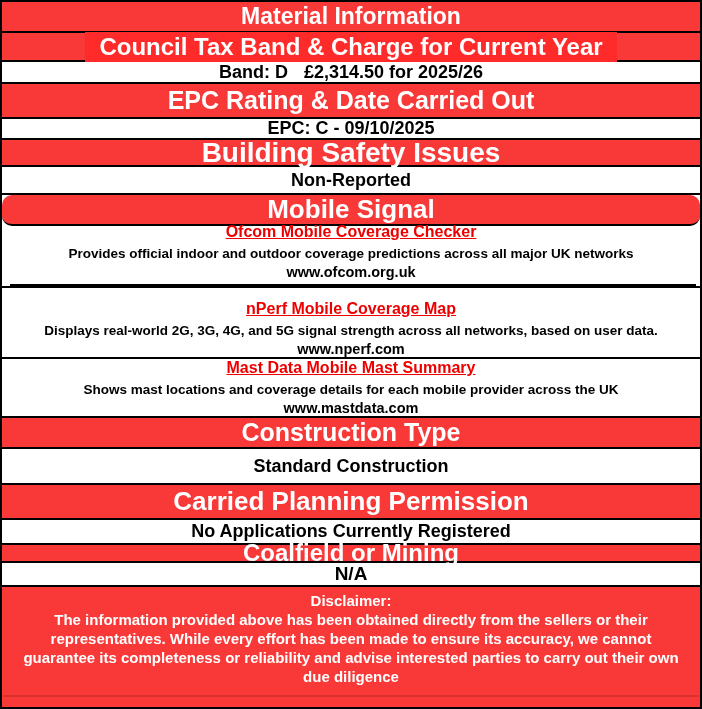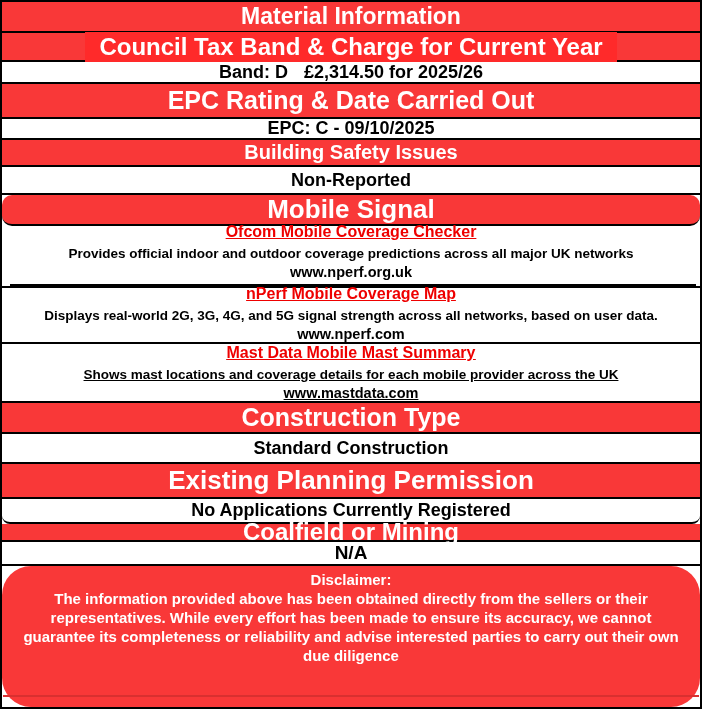--- a/index.html
+++ b/index.html
@@ -34,45 +34,45 @@
     justify-content:center;
     text-align:center;
   }
   .band{
     background:var(--band-red);
     color:#ffffff;
   }
   .h-material{height:31px;font-size:23px;}
   .h-council{height:29px;font-size:24px;}
   .h-epc{height:35px;font-size:25px;}
-  .h-safety{height:27px;font-size:20px;}
+  .h-safety{height:27px;font-size:28px;}
   .h-mobile{height:31px;font-size:26px;border-radius:10px;}
   .h-construction{height:31px;font-size:25px;}
   .h-planning{height:35px;font-size:26px;}
   .h-coalfield{height:18px;font-size:24px;}
   .hl{background:var(--hl-red);padding:1px 14px;}
   .val{
     background:#fff;
     color:#000;
     font-size:18px;
   }
   .v-bandd{height:22px;gap:16px;}
   .v-epc{height:21px;text-align:right;}
   .v-nonrep{height:28px;}
-  .v-standard{height:30px;}
-  .v-noapp{height:25px;border-radius:8px;}
+  .v-standard{height:36px;}
+  .v-noapp{height:25px;}
   .v-na{height:24px;font-size:19px;}
   .provider{
     flex-direction:column;
     justify-content:flex-end;
     background:#fff;
   }
   .p-ofcom{height:62px;padding-top:4px;}
-  .p-nperf{height:56px;padding-top:4px;}
-  .p-mast{height:59px;padding-top:5px;text-decoration:underline;}
+  .p-nperf{height:71px;padding-top:4px;}
+  .p-mast{height:59px;padding-top:5px;}
   .provider .pname{
     color:var(--link-red);
     font-size:16px;
     line-height:17px;
     text-decoration:underline;
     cursor:pointer;
   }
   .provider .pdesc{
     font-size:13.5px;
     line-height:15px;
@@ -90,21 +90,20 @@
     border-top:1px solid #000;
     border-bottom:1px solid #000;
   }
   .disclaimer{
     flex:1 1 auto;
     background:var(--band-red);
     border-bottom:none;
     display:block;
     color:#fff;
     text-align:center;
-    border-radius:29px;
   }
   .disclaimer-inner{
     margin:0 1px;
     height:calc(100% - 10px);
     border-bottom:2px solid var(--rule-red);
     padding:4px 18px 0 18px;
   }
   .disclaimer-heading{
     font-size:15px;
     line-height:19px;
@@ -148,21 +147,21 @@
     <span>Non-Reported</span>
   </div>
 
   <div class="row band h-mobile">
     <span>Mobile Signal</span>
   </div>
 
   <div class="row provider p-ofcom">
     <span class="pname">Ofcom Mobile Coverage Checker</span>
     <span class="pdesc">Provides official indoor and outdoor coverage predictions across all major UK networks</span>
-    <span class="purl">www.nperf.org.uk</span>
+    <span class="purl">www.ofcom.org.uk</span>
     <span class="double-rule"></span>
   </div>
 
   <div class="row provider p-nperf">
     <span class="pname">nPerf Mobile Coverage Map</span>
     <span class="pdesc">Displays real-world 2G, 3G, 4G, and 5G signal strength across all networks, based on user data.</span>
     <span class="purl">www.nperf.com</span>
   </div>
 
   <div class="row provider p-mast">
@@ -173,21 +172,21 @@
 
   <div class="row band h-construction">
     <span>Construction Type</span>
   </div>
 
   <div class="row val v-standard">
     <span>Standard Construction</span>
   </div>
 
   <div class="row band h-planning">
-    <span>Existing Planning Permission</span>
+    <span>Carried Planning Permission</span>
   </div>
 
   <div class="row val v-noapp">
     <span>No Applications Currently Registered</span>
   </div>
 
   <div class="row band h-coalfield">
     <span>Coalfield or Mining</span>
   </div>
 

